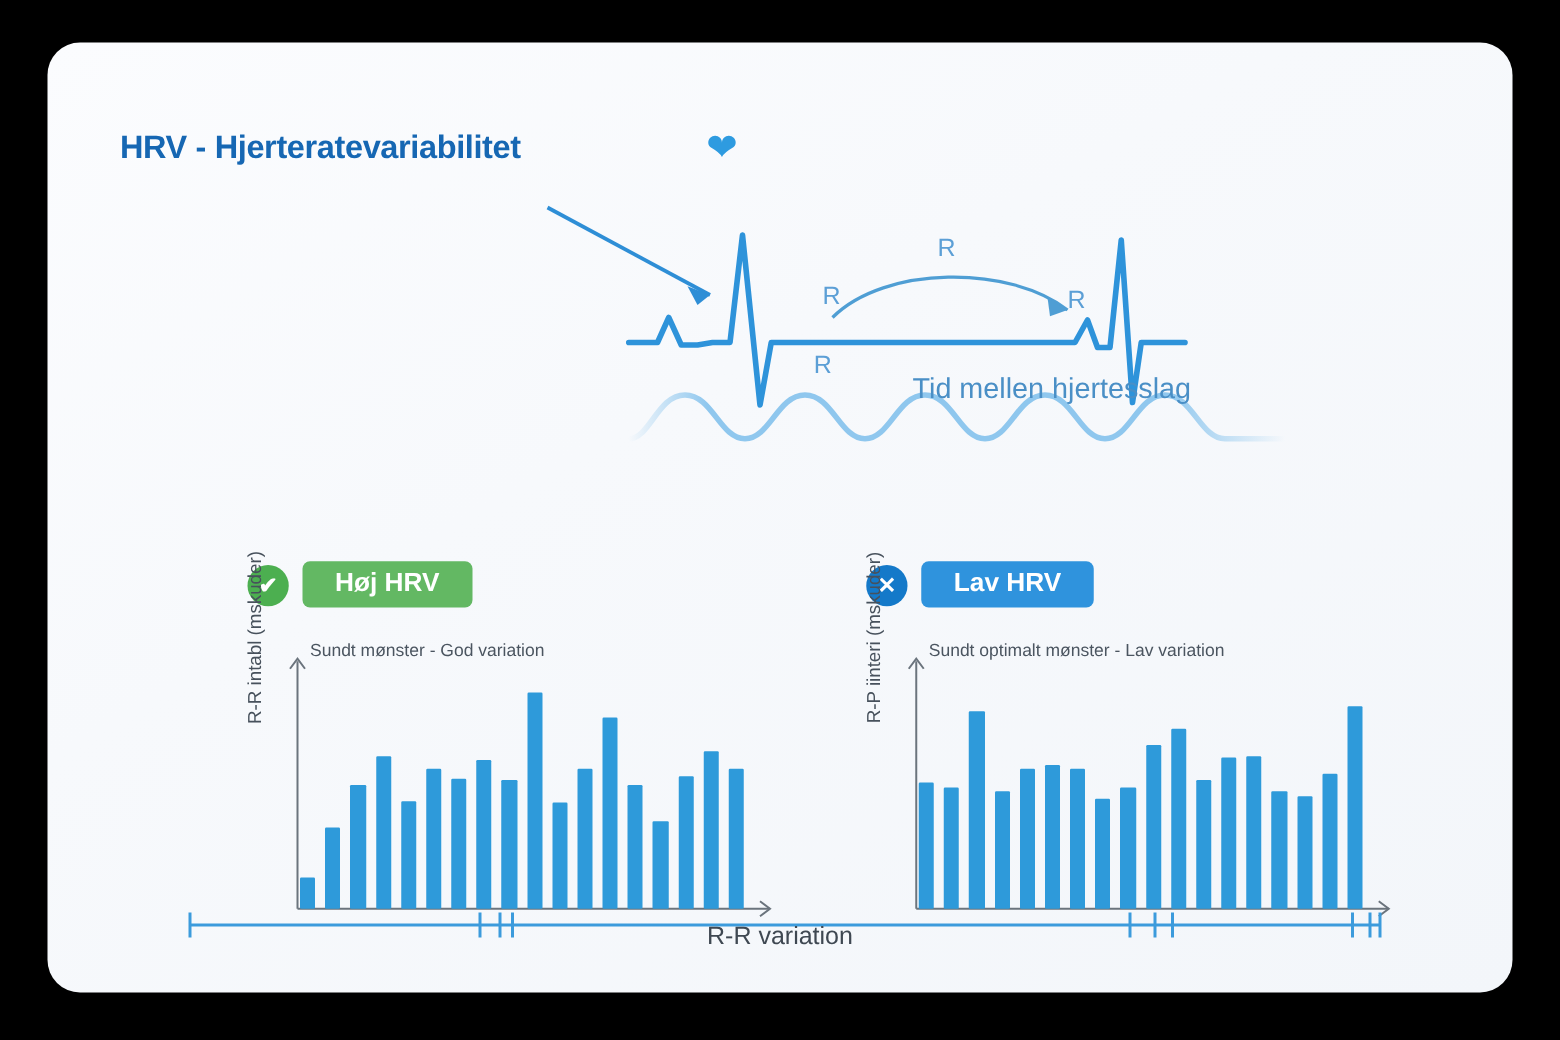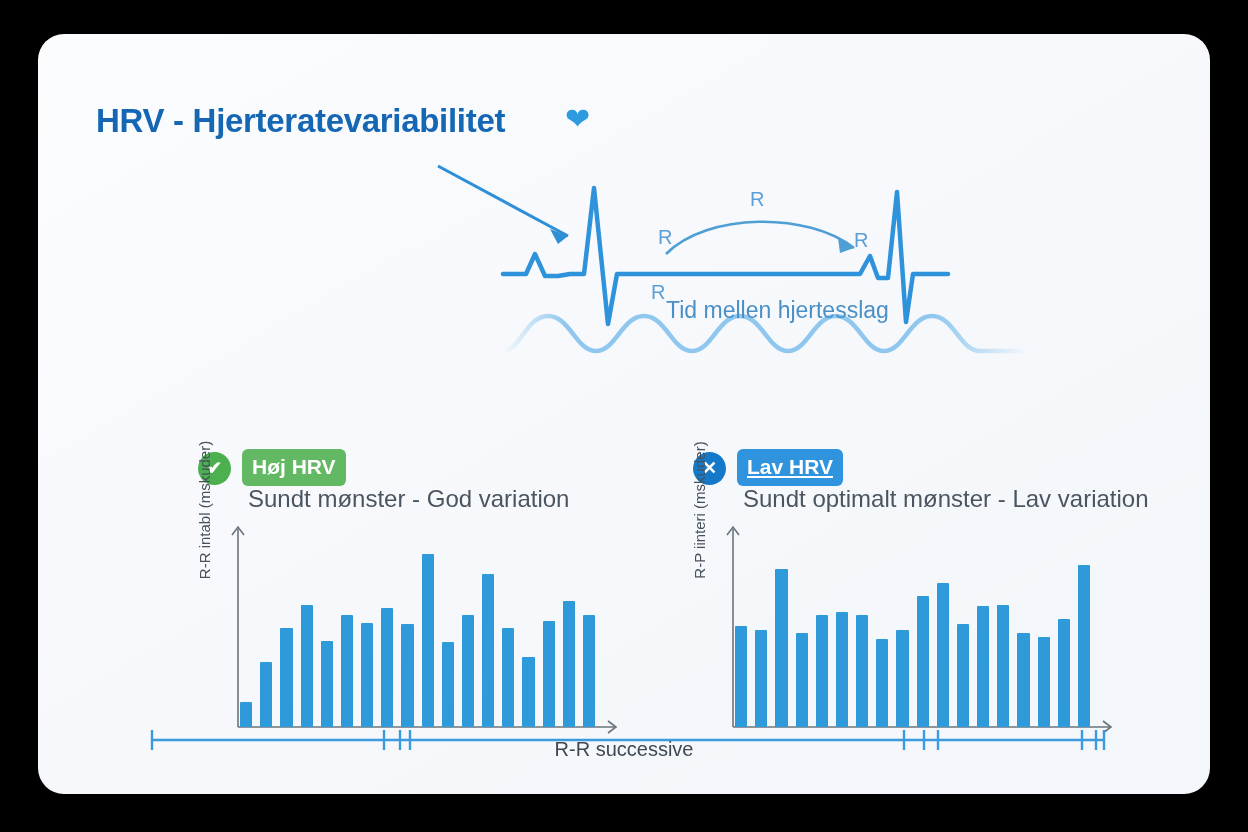--- a/index.html
+++ b/index.html
@@ -22,21 +22,21 @@
     border-radius: 26px;
     background: linear-gradient(150deg, #fbfcfe 0%, #f7f9fc 40%, #f3f6fa 100%);
     box-shadow: 0 10px 40px rgba(0,0,0,0.45);
     overflow: hidden;
   }
 
   
   .title {
     position: absolute;
     left: 58px; top: 68px;
-    font-size: 33px;
+    font-size: 26px;
     font-weight: bold;
     color: #1667b3;
     letter-spacing: -0.3px;
     white-space: nowrap;
   }
   .heart-icon {
     position: absolute;
     left: 527px; top: 70px;
     font-size: 30px;
     color: #2e9be0;
@@ -59,21 +59,21 @@
   }
   .ecg-wrap svg { display: block; }
 
   .rlabel {
     position: absolute;
     font-size: 20px;
     color: #5c9fd6;
   }
   .rr-caption {
     position: absolute;
-    left: 628px; top: 263px;
+    left: 692px; top: 263px;
     font-size: 23px;
     color: #4a8fc6;
     white-space: nowrap;
   }
 
   
   .panel { position: absolute; }
   .panel.left  { left: 160px; top: 415px; width: 430px; }
   .panel.right { left: 655px; top: 415px; width: 430px; }
 
@@ -91,34 +91,34 @@
     line-height: 33px;
     text-align: center;
     font-weight: bold;
   }
   .status-circle.good { background: #4caf50; }
   .status-circle.bad  { background: #1479c9; }
 
   .badge {
     position: absolute;
     left: 44px; top: 0;
-    padding: 6px 10px 7px;
+    padding: 6px 26px 7px;
     border-radius: 6px;
     color: #fff;
     font-size: 21px;
     font-weight: bold;
     white-space: nowrap;
   }
   .badge.good { background: #63b863; }
   .badge.bad  { background: #2f93dd; }
 
   .panel-caption {
     position: absolute;
-    left: 50px; top: 36px;
-    font-size: 24px;
+    left: 50px; top: 63px;
+    font-size: 14px;
     color: #4b5560;
     white-space: nowrap;
   }
 
   .chart {
     position: absolute;
     left: 0; top: 76px;
     width: 430px; height: 230px;
   }
   .ylabel {
@@ -255,21 +255,21 @@
             <div class="bar" title="17: 70" style="height: 70%; background: rgb(46, 154, 218);"></div>
             <div class="bar" title="18: 62" style="height: 62%; background: rgb(46, 154, 218);"></div>
           </div>
 
       </div>
     </div>
 
     <div class="panel right">
       <div class="badge-row">
         <div class="status-circle bad" style="background: rgb(20, 121, 201);">✕</div>
-        <div class="badge bad" style="background: rgb(47, 147, 221); text-decoration: underline;">Lav HRV</div>
+        <div class="badge bad" style="background: rgb(47, 147, 221);">Lav HRV</div>
       </div>
       <div class="panel-caption">Sundt optimalt mønster - Lav variation</div>
 
       <div class="chart">
         <div class="ylabel">R-P iinteri (mskuder)</div>
         <svg width="430" height="230" viewBox="0 0 430 230" style="position:absolute;left:0;top:0;">
           <path d="M40,4 L40,202" stroke="#6b747d" stroke-width="1.6" fill="none"></path>
           <path d="M34,10 L40,2 L46,10" stroke="#6b747d" stroke-width="1.6" fill="none"></path>
           <path d="M40,202 L418,202" stroke="#6b747d" stroke-width="1.6" fill="none"></path>
           <path d="M410,196 L418,202 L410,208" stroke="#6b747d" stroke-width="1.6" fill="none"></path>
@@ -308,16 +308,16 @@
           <path d="M262,6 L262,26"></path>
           <path d="M756,6 L756,26"></path>
           <path d="M776,6 L776,26"></path>
           <path d="M790,6 L790,26"></path>
           <path d="M934,6 L934,26"></path>
           <path d="M948,6 L948,26"></path>
           <path d="M956,6 L956,26"></path>
         </g>
       </svg>
     </div>
-    <div class="bottom-caption">R-R successive</div>
+    <div class="bottom-caption">R-R variation</div>
 
   </div>
 </div>
 
 </body></html>

